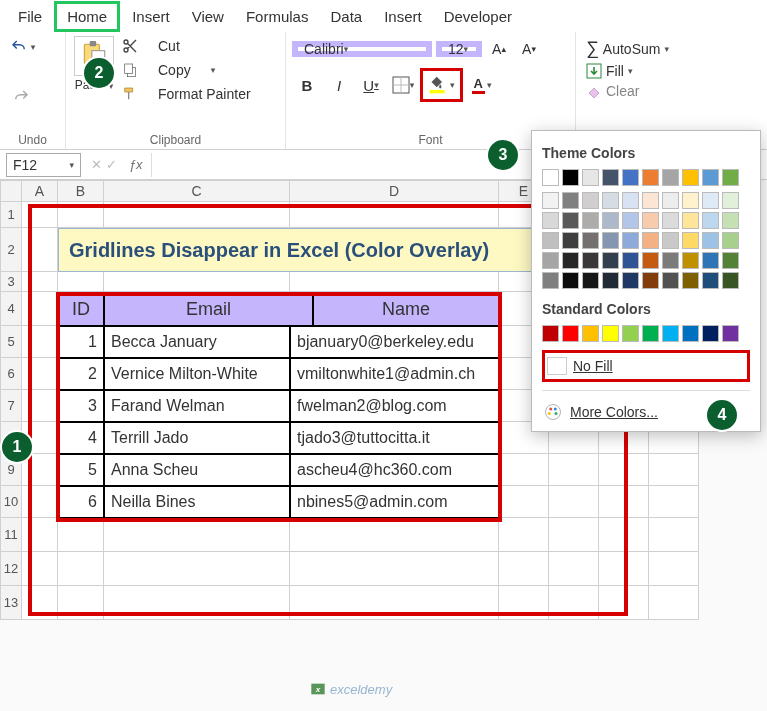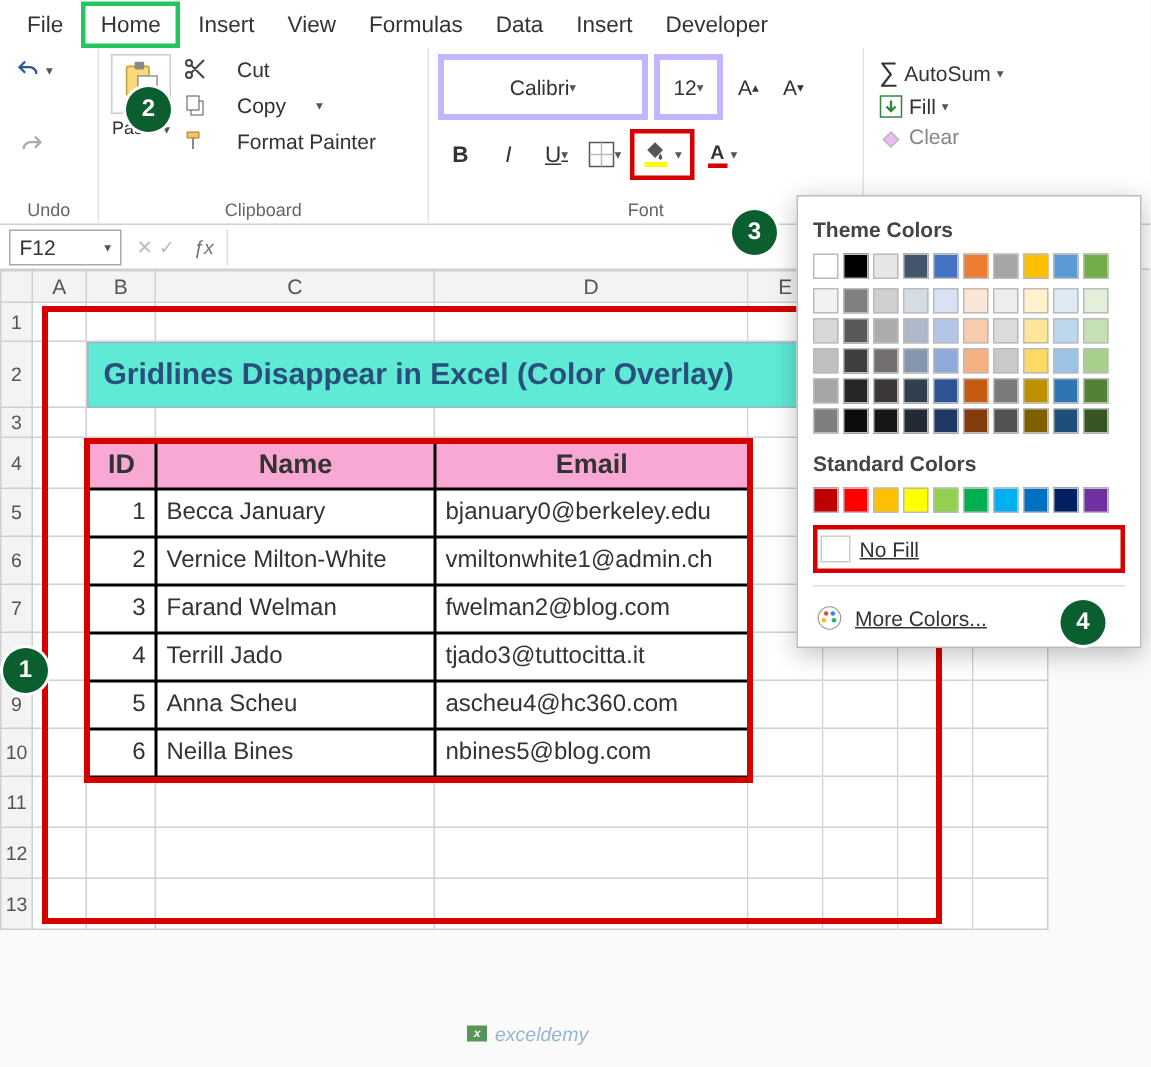--- a/index.html
+++ b/index.html
@@ -17,21 +17,21 @@
   .big-btn { width: 44px; text-align: center; font-size: 12px; cursor: pointer; }
   .big-btn .icon-box { width: 40px; height: 40px; border: 1px solid #ccc; margin: 0 auto 2px; display:flex; align-items:center; justify-content:center; font-size:18px; background:#fff; }
   .small-btn { padding: 2px 4px; font-size: 14px; cursor: pointer; display:flex; align-items:center; gap:20px; }
   .icon-chev { font-size: 9px; color:#555; }
   .undo-group .top { display:flex; gap:4px; align-items:flex-start; }
   .undo-ico { width:30px; height:22px; display:flex; align-items:center; justify-content:center; }
   .clip-rows { display:flex; flex-direction:column; gap:4px; }
   .clip-top { display:flex; align-items:flex-start; gap:2px; }
   .font-group { flex:0 0 auto; }
   .font-top { display:flex; align-items:center; gap:4px; }
-  .font-sel { border:4px solid #c4b5fd; height:44px; padding:2px 6px; background:#fff; font-size:14px; display:flex; align-items:center; justify-content:center; }
+  .font-sel { border:6px solid #c4b5fd; height:16px; padding:2px 6px; background:#fff; font-size:14px; display:flex; align-items:center; justify-content:flex-start; }
   .font-sel.name { width:140px; }
   .font-sel.size { width:46px; }
   .incdec { width:26px; height:26px; border:1px solid transparent; display:flex; align-items:center; justify-content:center; font-size:14px; cursor:pointer; }
   .font-bot { display:flex; align-items:center; gap:2px; margin-top:6px; }
   .fmt-btn { width:30px; height:28px; display:flex; align-items:center; justify-content:center; cursor:pointer; font-size:15px; border:1px solid transparent; }
   .fill-btn-wrap { display:flex; align-items:center; border:3px solid #d60000; height:34px; padding:0 2px; }
   .fill-btn { display:flex; align-items:center; gap:2px; padding:0 3px; cursor:pointer; }
   .bucket-icon { width:20px; height:20px; }
   .font-color-btn { display:flex; align-items:center; gap:2px; padding:0 3px; cursor:pointer; margin-left:4px; }
   .edit-group { padding-left:10px; }
@@ -55,22 +55,22 @@
   .cell { border-right:1px solid #d0d0d0; border-bottom:1px solid #d0d0d0; background:#fff; overflow:hidden; }
   
   .cA{width:36px} .cB{width:46px} .cC{width:186px} .cD{width:209px} .cE{width:50px}.cF{width:50px}.cG{width:50px}.cH{width:50px}
   
   .r1{height:26px}.r2{height:44px}.r3{height:20px}.r4{height:34px}
   .r5,.r6,.r7,.r8,.r9,.r10{height:32px}
   .r11,.r12,.r13{height:34px}
 
   .red-outline { position:absolute; border:4px solid #d60000; pointer-events:none; }
 
-  .title-cell { background:#5eead4; color:#2a4f7a; font-weight:700; font-size:20px; display:flex; align-items:center; padding-left:10px; }
-  .head-cell { background:#f9a8d4; font-weight:700; font-size:18px; display:flex; align-items:center; justify-content:center; border:1px solid #000 !important; }
+  .title-cell { background:#fef9c3; color:#2a4f7a; font-weight:700; font-size:20px; display:flex; align-items:center; padding-left:10px; }
+  .head-cell { background:#c4b5fd; font-weight:400; font-size:18px; display:flex; align-items:center; justify-content:center; border:1px solid #000 !important; }
   .data-cell { font-size:16px; display:flex; align-items:center; padding:0 6px; border:1px solid #000 !important; background:#fff; }
   .data-cell.num { justify-content:flex-end; }
 
   
   .popup { position:absolute; right:6px; top:130px; width:230px; background:#fff; border:1px solid #bbb; box-shadow:0 4px 16px rgba(0,0,0,.25); padding:10px 10px 6px 10px; z-index:50; font-size:14px; }
   .popup h4 { font-size:14px; font-weight:700; margin:4px 0 8px 0; color:#444; }
   .swatch-row { display:flex; gap:3px; margin-bottom:3px; }
   .sw { width:17px; height:17px; border:1px solid #bbb; cursor:pointer; }
   .nofill-row { display:flex; align-items:center; gap:6px; padding:4px 2px; margin:8px 0 4px 0; cursor:pointer; border:3px solid #d60000; }
   .nofill-box { width:20px; height:18px; border:1px solid #ccc; background:#fff; }
@@ -297,22 +297,22 @@
           <div class="cell cD r3"></div>
           <div class="cell cE r3"></div>
           <div class="cell cF r3"></div>
           <div class="cell cG r3"></div>
           <div class="cell cH r3"></div>
         </div>
 
       <div class="cellrow">
         <div class="cell cA r4"></div>
         <div class="head-cell cB r4">ID</div>
+        <div class="head-cell cD r4">Email</div>
         <div class="head-cell cC r4">Name</div>
-        <div class="head-cell cD r4">Email</div>
         <div class="cell cE r4"></div>
           <div class="cell cF r4"></div>
           <div class="cell cG r4"></div>
           <div class="cell cH r4"></div>
       </div>
 
       <div class="cellrow">
         <div class="cell cA r5"></div>
         <div class="data-cell num cB r5">1</div>
         <div class="data-cell cC r5">Becca January</div>
@@ -359,21 +359,21 @@
         <div class="data-cell cD r9">ascheu4@hc360.com</div>
         <div class="cell cE r9"></div>
           <div class="cell cF r9"></div>
           <div class="cell cG r9"></div>
           <div class="cell cH r9"></div>
       </div>
       <div class="cellrow">
         <div class="cell cA r10"></div>
         <div class="data-cell num cB r10">6</div>
         <div class="data-cell cC r10">Neilla Bines</div>
-        <div class="data-cell cD r10">nbines5@blog.com</div>
+        <div class="data-cell cD r10">nbines5@admin.com</div>
         <div class="cell cE r10"></div>
           <div class="cell cF r10"></div>
           <div class="cell cG r10"></div>
           <div class="cell cH r10"></div>
       </div>
 
       <div class="cellrow">
           <div class="cell cA r11"></div>
           <div class="cell cB r11"></div>
           <div class="cell cC r11"></div>

